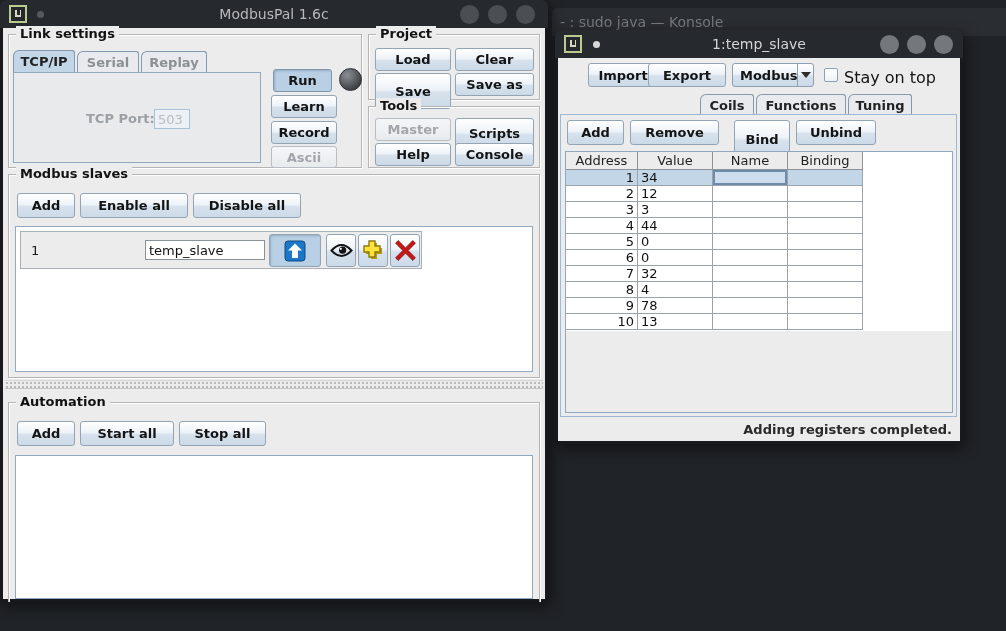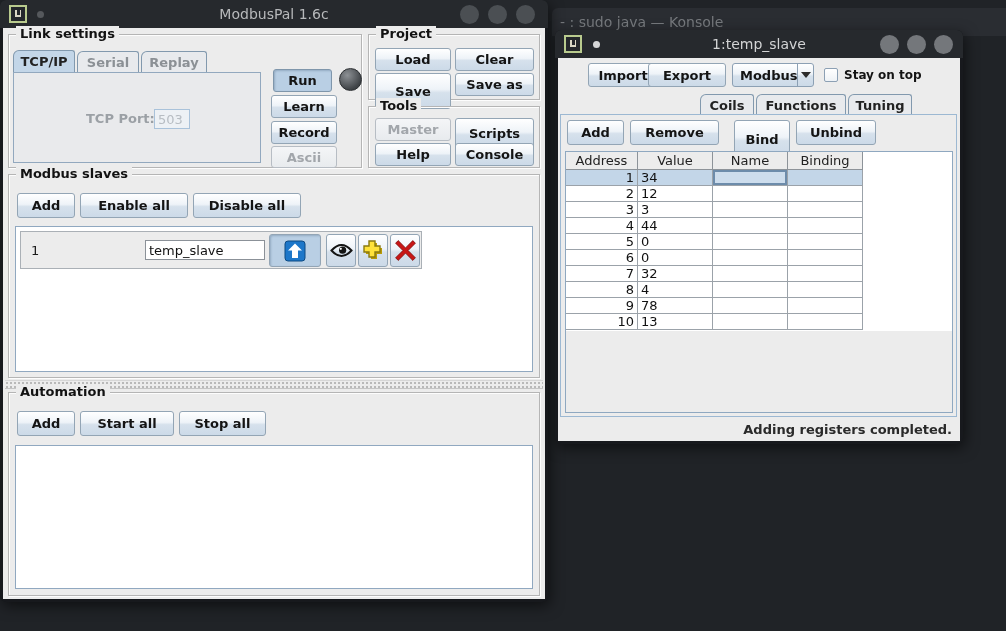--- a/index.html
+++ b/index.html
@@ -220,21 +220,21 @@
             <svg width="21" height="21" viewBox="0 0 21 21">
               <path d="M3.2 0.6 L10.5 7.9 L17.8 0.6 L20.4 3.2 L13.1 10.5 L20.4 17.8 L17.8 20.4 L10.5 13.1 L3.2 20.4 L0.6 17.8 L7.9 10.5 L0.6 3.2 Z" fill="#c81616" stroke="#7c0c0c" stroke-width="0.8"></path>
             </svg>
           </div>
         </div>
       </div>
     </div>
 
     <div class="splitter" style="left:2px; top:352px; width:538px; height:9px;"></div>
 
-    <div class="fieldset" style="left:5px; top:364px; width:532px; height:204px;">
+    <div class="fieldset" style="left:5px; top:374px; width:532px; height:204px;">
       <span class="legend">Automation</span>
       <div class="btn" style="left:8px; top:18px; width:58px; height:25px;">
           <span>Add</span>
         </div>
       <div class="btn" style="left:71px; top:18px; width:94px; height:25px;">
           <span>Start all</span>
         </div>
       <div class="btn" style="left:170px; top:18px; width:87px; height:25px;">
           <span>Stop all</span>
         </div>
@@ -263,21 +263,21 @@
     <div class="btn" style="left:90px; top:5px; width:78px; height:24px;">
         <span>Export</span>
       </div>
     <div class="combo" style="left:174px; top:5px; width:82px; height:24px;">
       <span class="lbl">Modbus</span>
       <span class="arrow">
           <span class="tri-down"></span>
         </span>
     </div>
     <div class="checkbox" style="left:266px; top:10px;"></div>
-    <span class="abs" style="left:286px; top:10px; font-weight:bold; font-size:12px; color:#141414;">Stay on top</span>
+    <span class="abs" style="left:286px; top:10px; font-weight:normal; font-size:16px; color:#141414;">Stay on top</span>
 
     <div class="tab" style="left:142px; top:36px; width:54px;">
       <span>Coils</span>
     </div>
     <div class="tab" style="left:198px; top:36px; width:90px;">
       <span>Functions</span>
     </div>
     <div class="tab" style="left:290px; top:36px; width:64px;">
       <span>Tuning</span>
     </div>

